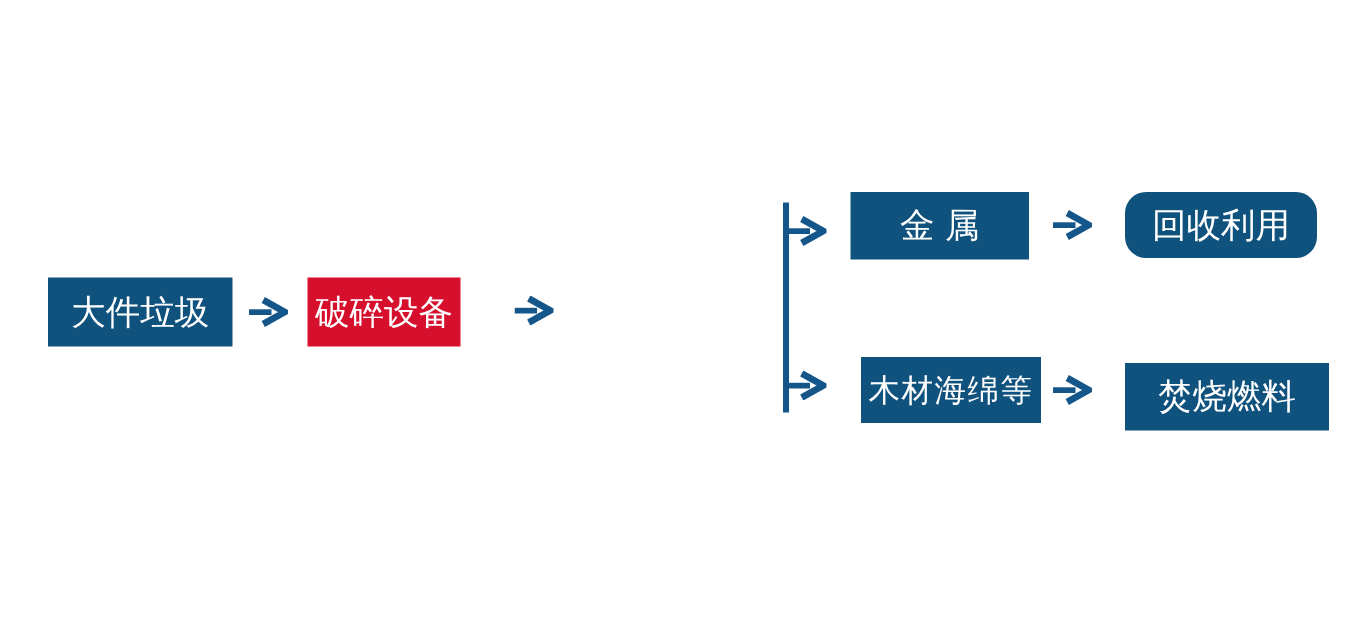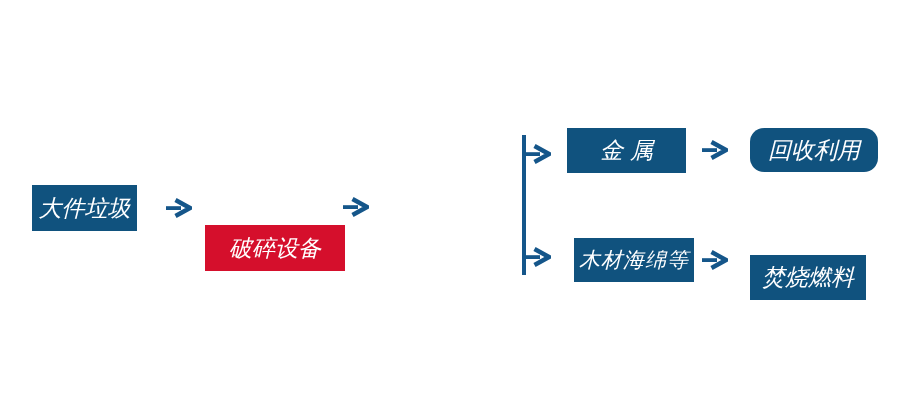--- a/index.html
+++ b/index.html
@@ -22,33 +22,32 @@
   .node {
     position: absolute;
     display: flex;
     align-items: center;
     justify-content: center;
     color: var(--text-white);
     background: var(--node-blue);
     font-size: 23px;
     font-weight: 500;
     white-space: nowrap;
-    font-style: italic;
   }
   .node.red { background: var(--node-red); }
   .node.spread { letter-spacing: 7px; text-indent: 7px; }
   .node.tight { font-size: 21px; letter-spacing: 1px; }
 
-  .n-bulky   { left: 32px;  top: 185px; width: 105px; height: 46px; }
-  .n-crush   { left: 205px; top: 185px; width: 140px; height: 46px; margin-top: 40px; }
+  .n-bulky   { left: 32px;  top: 185px; width: 123px; height: 46px; }
+  .n-crush   { left: 205px; top: 185px; width: 102px; height: 46px; }
   .n-sort    { left: 385px; top: 186px; width: 118px; height: 44px; }
   .n-metal   { left: 567px; top: 128px; width: 119px; height: 45px; }
   .n-recycle { left: 750px; top: 128px; width: 128px; height: 44px; border-radius: 14px; }
   .n-wood    { left: 574px; top: 238px; width: 120px; height: 44px; }
-  .n-fuel    { left: 750px; top: 255px; width: 116px; height: 45px; }
+  .n-fuel    { left: 750px; top: 242px; width: 136px; height: 45px; }
 
   .arrow {
     position: absolute;
     width: 26px;
     height: 20px;
     color: var(--arrow-blue);
   }
   .a-1 { left: 166px; top: 198px; }
   .a-2 { left: 343px; top: 197px; }
   .a-3 { left: 702px; top: 140px; }

